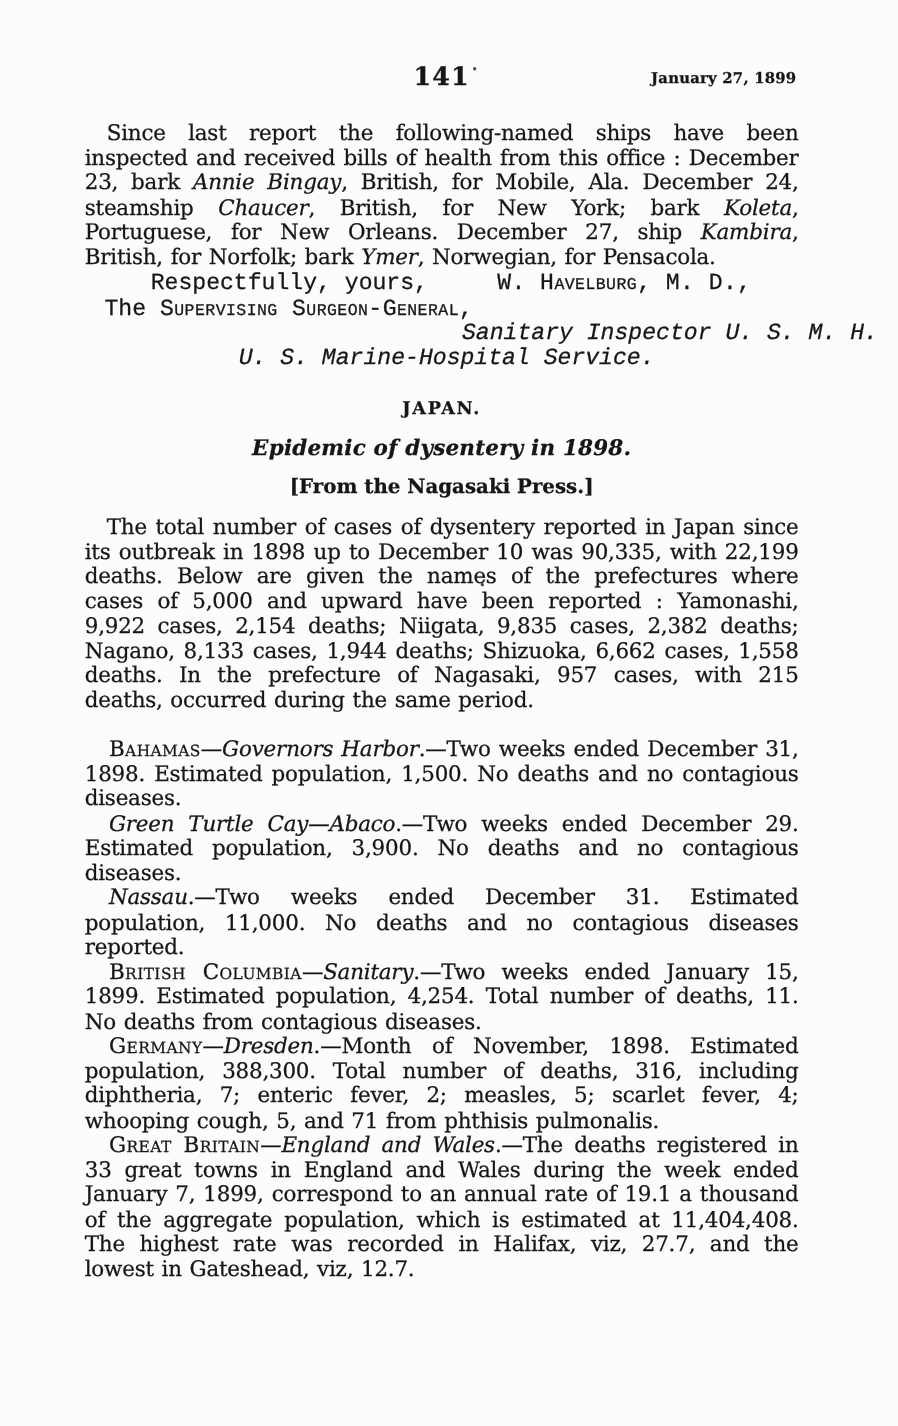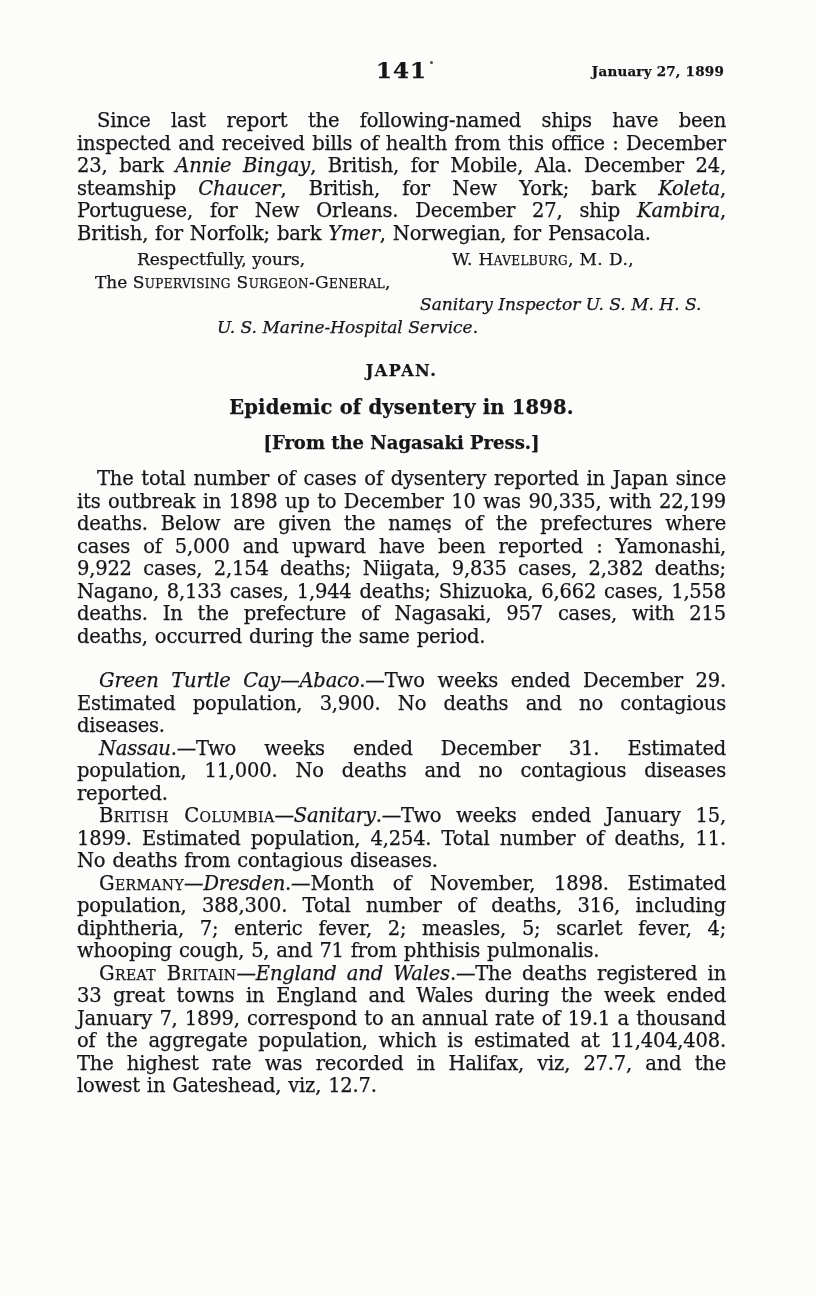--- a/index.html
+++ b/index.html
@@ -32,37 +32,37 @@
     font-size:19.5px;line-height:22.5px;
     text-align:justify;
     letter-spacing:-0.2px;
     word-spacing:1px;
   }
   .indent{text-indent:20px;}
   .seg-n{font-style:normal;margin-top:28px;}
   .seg-i{font-style:italic;}
   .seg-sc{font-variant:small-caps;letter-spacing:0.4px;}
   .first-par{margin-top:24px;}
-  .sig-block{margin-top:3px;font-size:17px;line-height:22.5px;}
+  .sig-block{margin-top:3px;font-size:21px;line-height:22.5px;font-family:Liberation Mono, monospace;}
   .sig-row{position:relative;height:22.5px;white-space:nowrap;}
   .sig-closing{margin-left:60px;}
   .sig-name{position:absolute;left:375px;font-variant:small-caps;letter-spacing:0.4px;}
   .sig-title{margin-left:343px;font-style:italic;}
   .addr-row1{margin-left:18px;}
   .addr-name{font-variant:small-caps;letter-spacing:0.4px;}
   .addr-row2{margin-left:140px;font-style:italic;}
   .section-heading{
     margin:23px 0 0 0;
     text-align:center;
     font-size:16px;font-weight:bold;letter-spacing:1.5px;
   }
   .sub-heading{
     margin:16px 0 0 0;
     text-align:center;
-    font-size:19.5px;font-weight:bold;letter-spacing:0.2px;
+    font-size:19.5px;font-weight:bold;font-style:italic;letter-spacing:0.2px;
   }
   .source-note{
     margin:13px 0 0 0;
     text-align:center;
     font-size:18px;font-weight:bold;
   }
   .japan-par{margin-top:15px;}
   .reports-heading{
     margin:12px 0 0 0;
     text-align:center;
@@ -108,20 +108,21 @@
   </div>
 
   <h2 class="section-heading">JAPAN.</h2>
   <h3 class="sub-heading">Epidemic of dysentery in 1898.</h3>
   <div class="source-note">[From the Nagasaki Press.]</div>
 
   <p class="body-par indent japan-par">The total number of cases of dysentery reported in Japan since its outbreak in 1898 up to December 10 was 90,335, with 22,199 deaths. Below are given the names of the prefectures where cases of 5,000 and upward have been reported : Yamonashi, 9,922 cases, 2,154 deaths; Niigata, 9,835 cases, 2,382 deaths; Nagano, 8,133 cases, 1,944 deaths; Shizuoka, 6,662 cases, 1,558 deaths. In the prefecture of Nagasaki, 957 cases, with 215 deaths, occurred during the same period.</p>
 
 
   <div class="entries">
+    <p class="body-par entry"><span class="seg-sc">Bahamas</span><span class="seg-n">—</span><span class="seg-i">Governors Harbor</span><span class="seg-n">.—Two weeks ended December 31, 1898. Estimated population, 1,500. No deaths and no contagious diseases.</span></p>
     <p class="body-par entry"><span class="seg-i">Green Turtle Cay—Abaco</span><span class="seg-n">.—Two weeks ended December 29. Estimated population, 3,900. No deaths and no contagious diseases.</span></p>
     <p class="body-par entry"><span class="seg-i">Nassau</span><span class="seg-n">.—Two weeks ended December 31. Estimated population, 11,000. No deaths and no contagious diseases reported.</span></p>
     <p class="body-par entry"><span class="seg-sc">British Columbia</span><span class="seg-n">—</span><span class="seg-i">Sanitary</span><span class="seg-n">.—Two weeks ended January 15, 1899. Estimated population, 4,254. Total number of deaths, 11. No deaths from contagious diseases.</span></p>
     <p class="body-par entry"><span class="seg-sc">Germany</span><span class="seg-n">—</span><span class="seg-i">Dresden</span><span class="seg-n">.—Month of November, 1898. Estimated population, 388,300. Total number of deaths, 316, including diphtheria, 7; enteric fever, 2; measles, 5; scarlet fever, 4; whooping cough, 5, and 71 from phthisis pulmonalis.</span></p>
     <p class="body-par entry"><span class="seg-sc">Great Britain</span><span class="seg-n">—</span><span class="seg-i">England and Wales</span><span class="seg-n">.—The deaths registered in 33 great towns in England and Wales during the week ended January 7, 1899, correspond to an annual rate of 19.1 a thousand of the aggregate population, which is estimated at 11,404,408. The highest rate was recorded in Halifax, viz, 27.7, and the lowest in Gateshead, viz, 12.7.</span></p>
 
   </div>
 
 </div>
 

